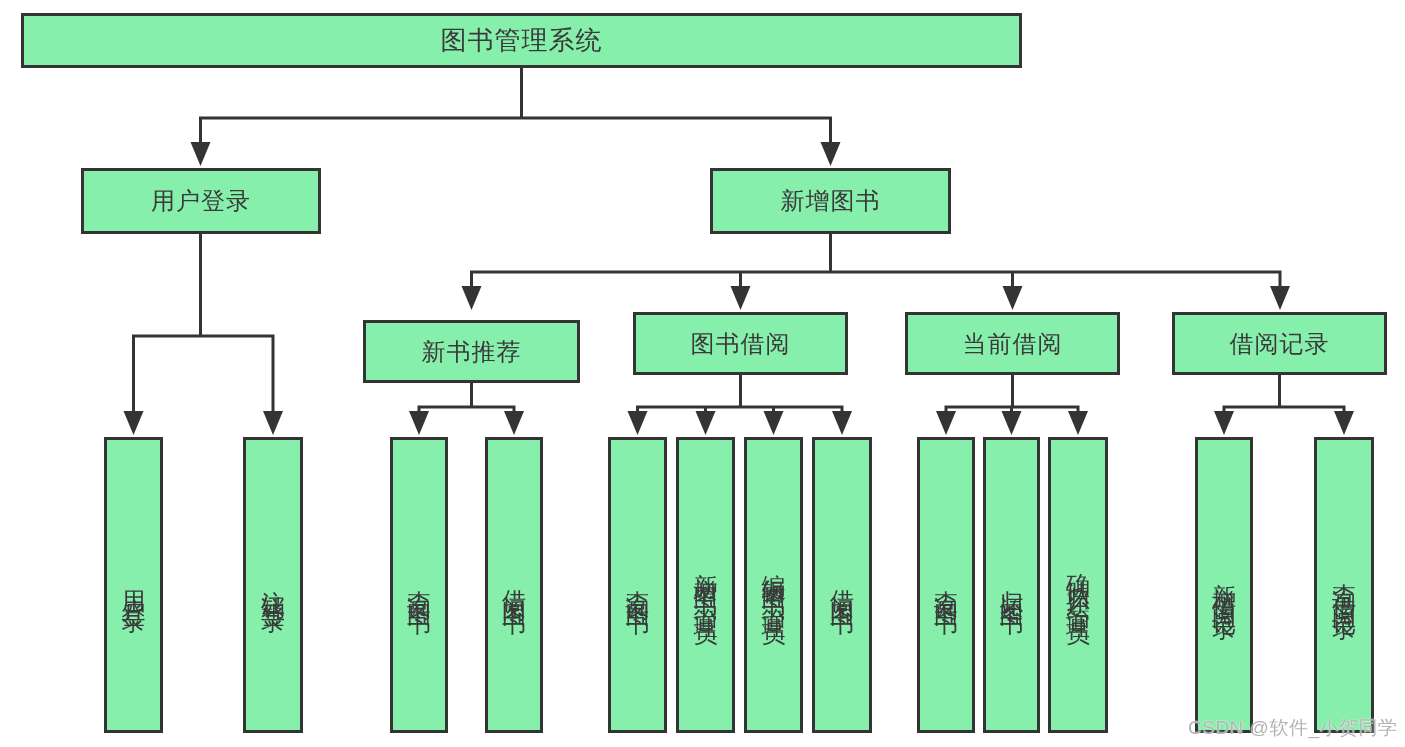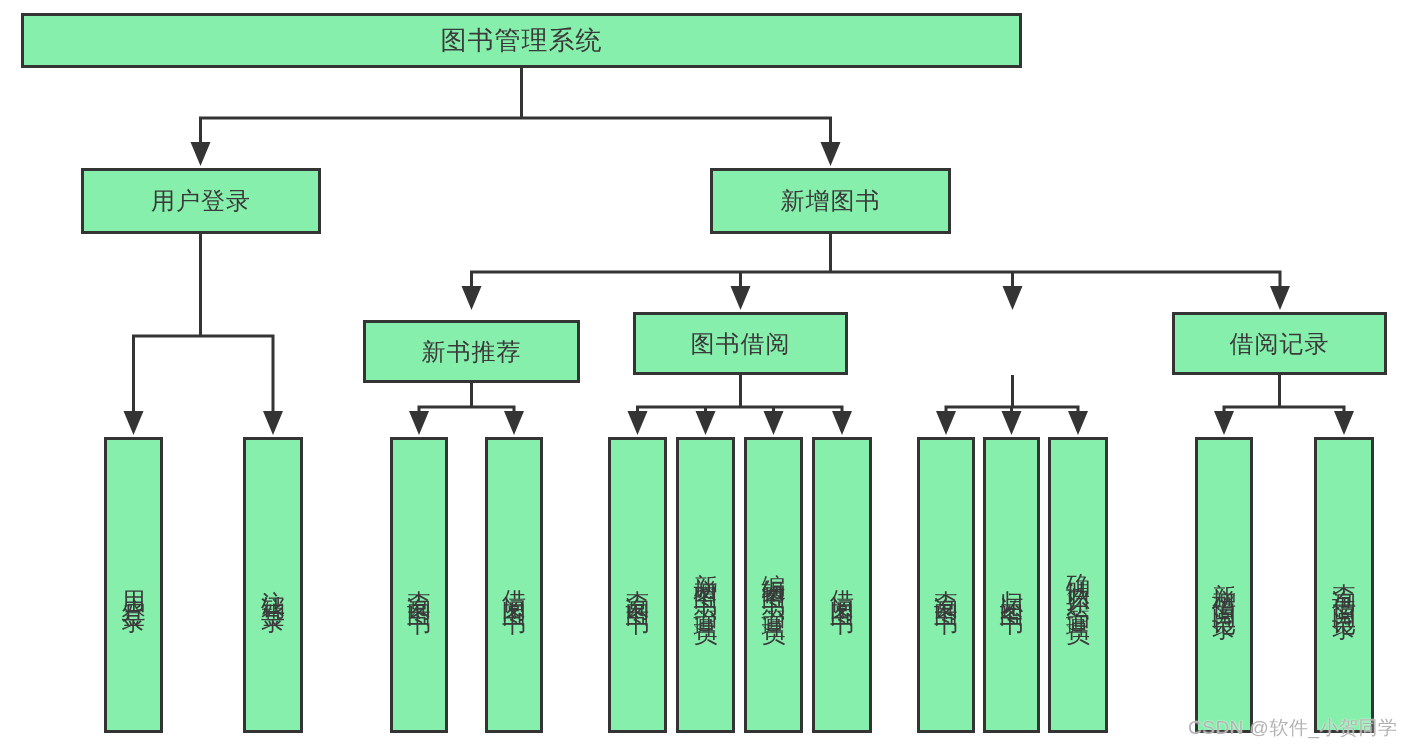--- a/index.html
+++ b/index.html
@@ -138,20 +138,23 @@
   <div class="node" id="n-book-mgmt">
     <span class="lbl">新增图书</span>
   </div>
 
   <div class="node" id="n-new-book">
     <span class="lbl">新书推荐</span>
   </div>
   <div class="node" id="n-book-borrow">
     <span class="lbl">图书借阅</span>
   </div>
+  <div class="node" id="n-current-borrow">
+    <span class="lbl">当前借阅</span>
+  </div>
   <div class="node" id="n-borrow-record">
     <span class="lbl">借阅记录</span>
   </div>
 
   <div class="node leaf" id="l-user-login">
     <span class="lbl">用户登录</span>
   </div>
   <div class="node leaf" id="l-logout">
     <span class="lbl">注销登录</span>
   </div>

